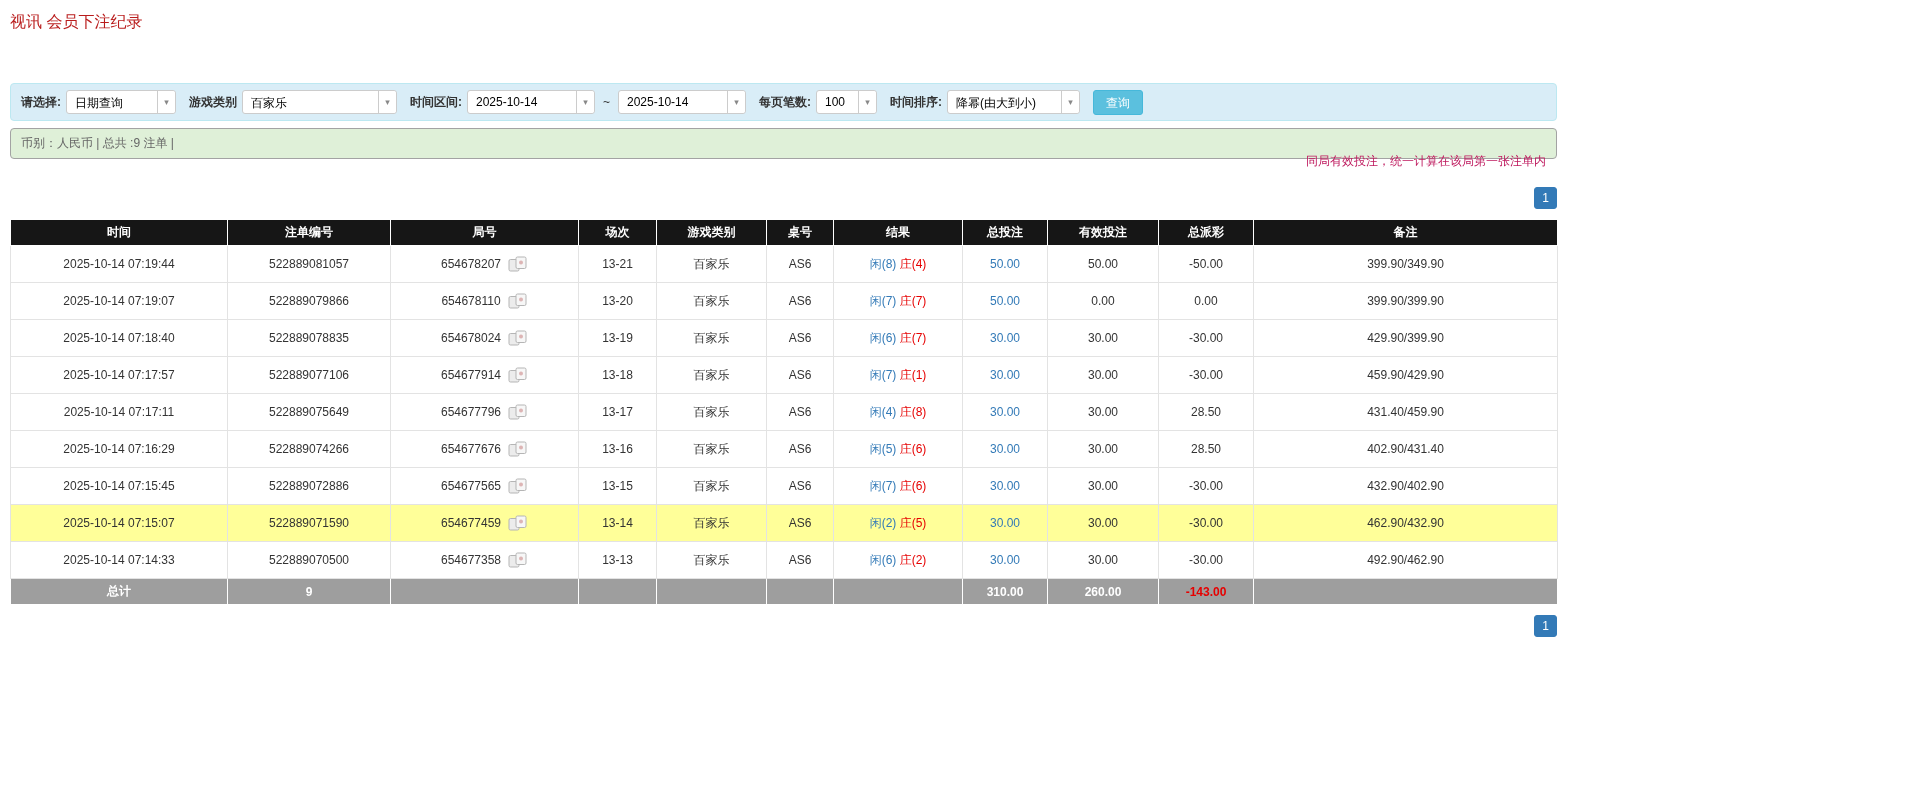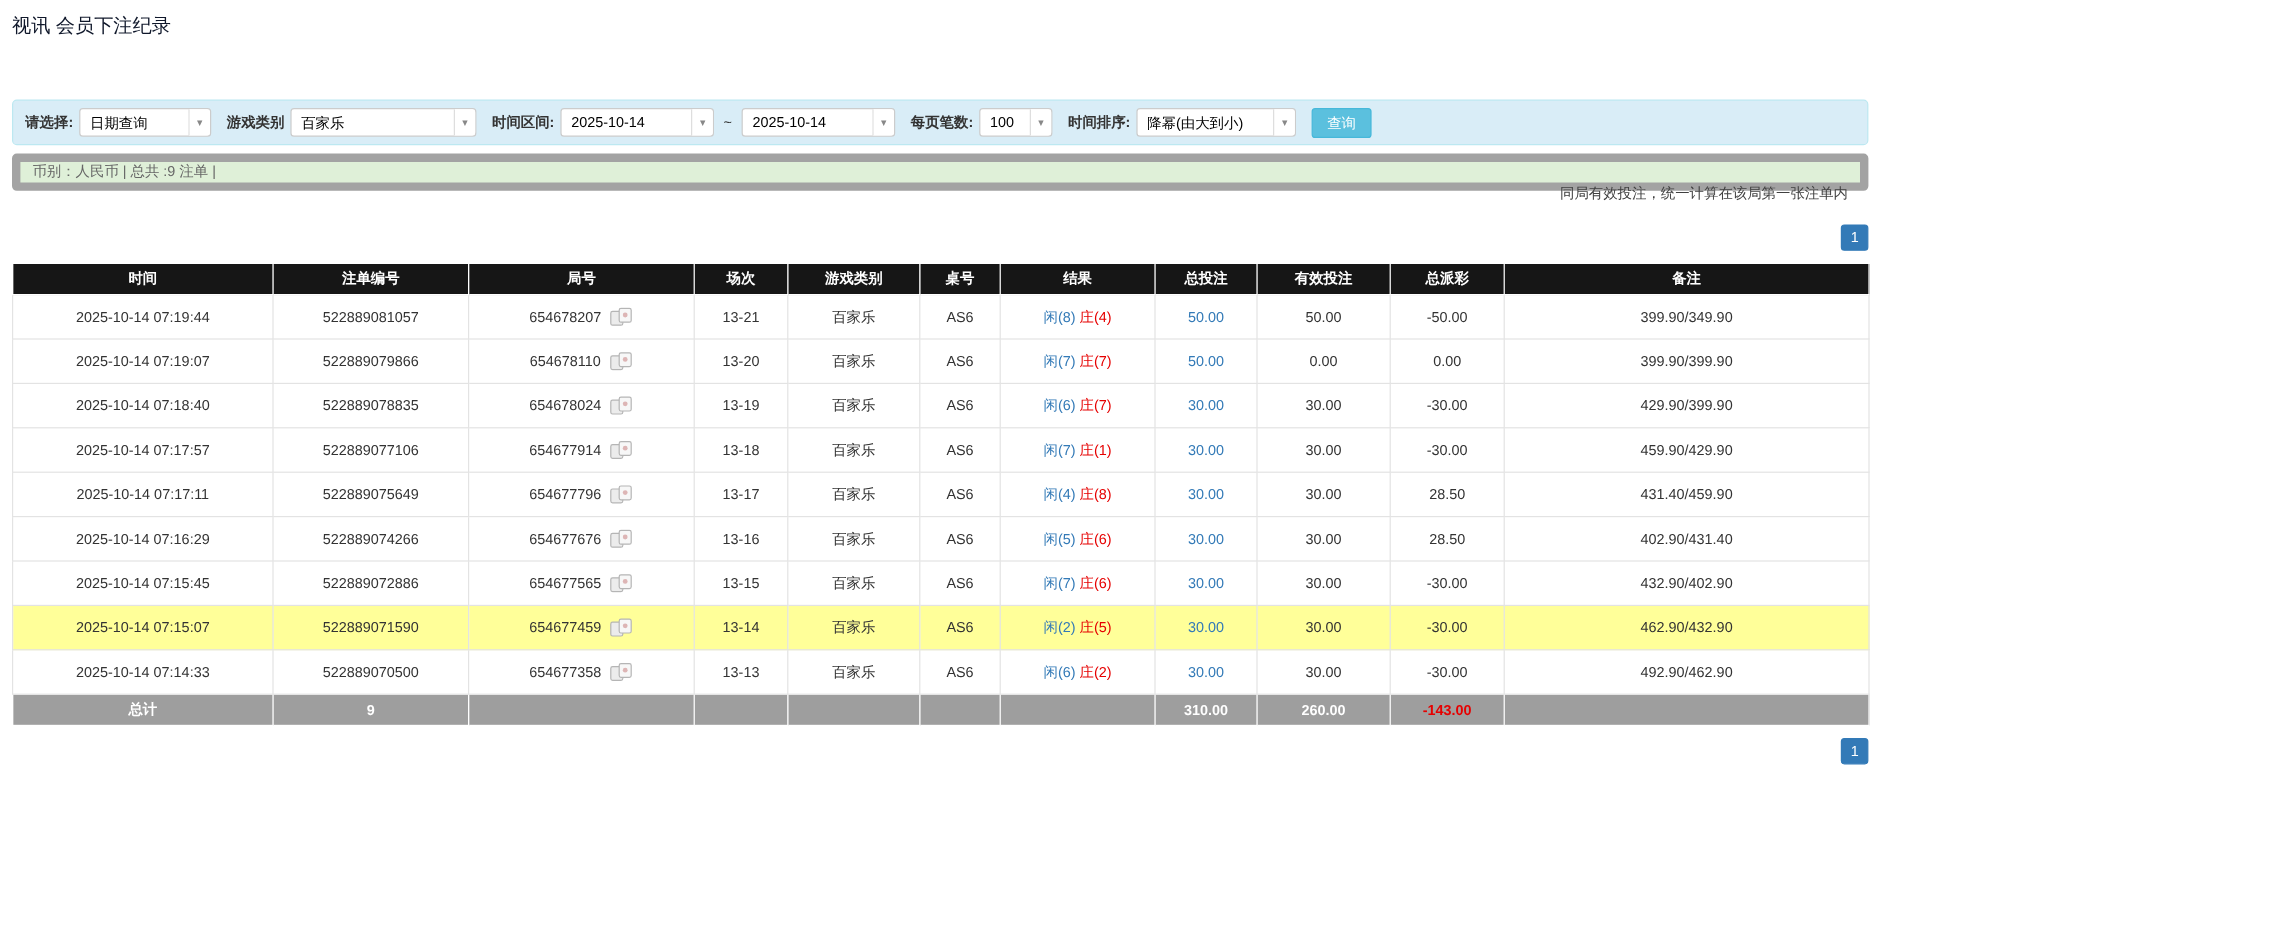--- a/index.html
+++ b/index.html
@@ -4,21 +4,21 @@
 <style>
   * { box-sizing: border-box; margin: 0; padding: 0; }
   html, body { background: #fff; }
   body {
     width: 1911px; height: 787px;
     font-family: "Liberation Sans", sans-serif;
     font-size: 12px; color: #333;
     overflow: hidden;
   }
   .content { width: 1547px; margin-left: 10px; padding-top: 10px; }
-  .page-title { font-size: 16px; color: #0f172a; padding: 2px 0 10px 0; }
+  .page-title { font-size: 16px; color: #b91c1c; padding: 2px 0 10px 0; }
 
   
   .filter-bar {
     display: flex; align-items: center; gap: 5px;
     background: #d9edf7; border: 1px solid #bce8f1; border-radius: 4px;
     padding: 7px 10px; height: 38px; margin-top: 40px;
   }
   .flabel { font-weight: bold; color: #333; white-space: nowrap; margin-left: 8px; }
   .flabel:first-child { margin-left: 0; }
   .select {
@@ -37,25 +37,25 @@
   .search-btn {
     margin-left: 8px; background: #5bc0de; color: #fff;
     border: 1px solid #46b8da; border-radius: 3px;
     padding: 4px 12px; font-size: 12px; height: 25px; cursor: pointer;
     font-family: Liberation Serif, serif;
   }
 
   
   .summary-bar {
     margin-top: 7px; display: flex; justify-content: space-between; align-items: center;
-    background: #dff0d8; border: 7px solid #a3a3a3; border-radius: 4px;
+    background: #dff0d8; border: 1px solid #a3a3a3; border-radius: 4px;
     padding: 7px 10px; height: 31px;
   }
   .summary-info { color: #666; }
-  .summary-notice { color: #404040; margin-top: 36px; }
+  .summary-notice { color: #be185d; margin-top: 36px; }
 
   
   .pager { display: flex; justify-content: flex-end; }
   .pager.top { margin: 28px 0 10px 0; }
   .pager.bottom { margin: 10px 0 0 0; }
   .page-btn {
     display: inline-block; min-width: 15px; background: #337ab7;
     border: 1px solid #337ab7; color: #fff; padding: 3px 7px;
     border-radius: 3px; text-align: center; font-size: 12px;
     text-decoration: none; cursor: pointer;

